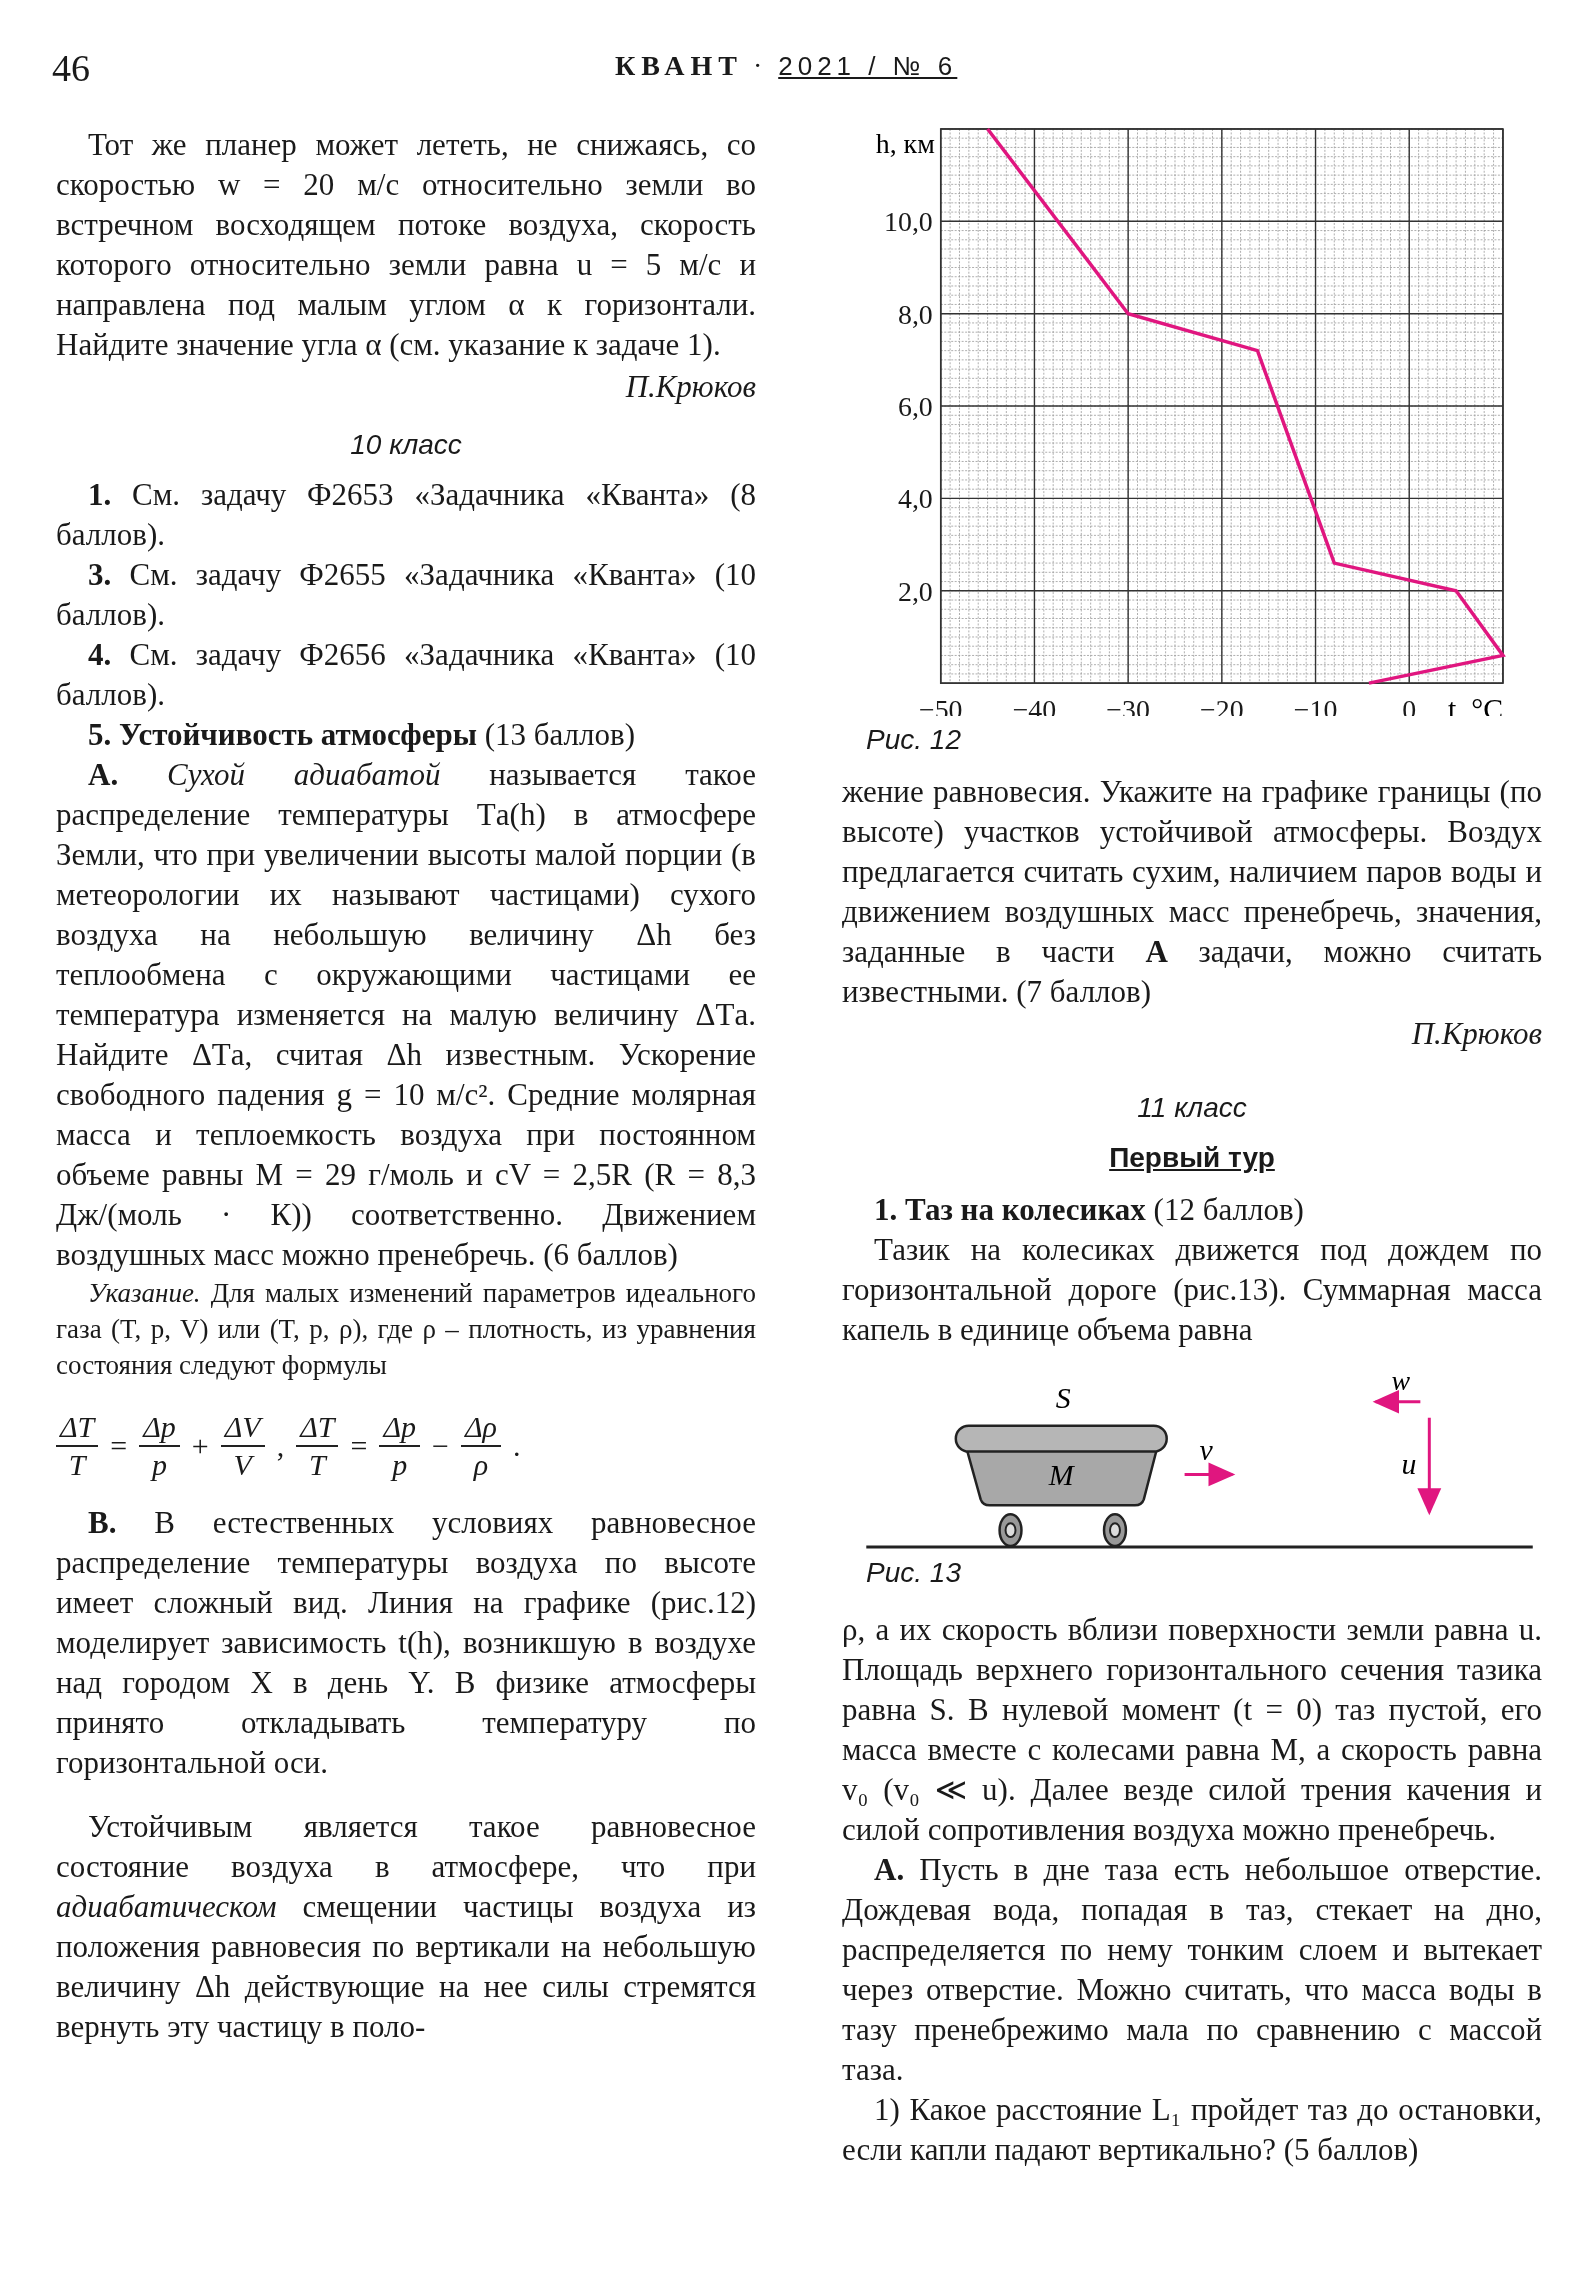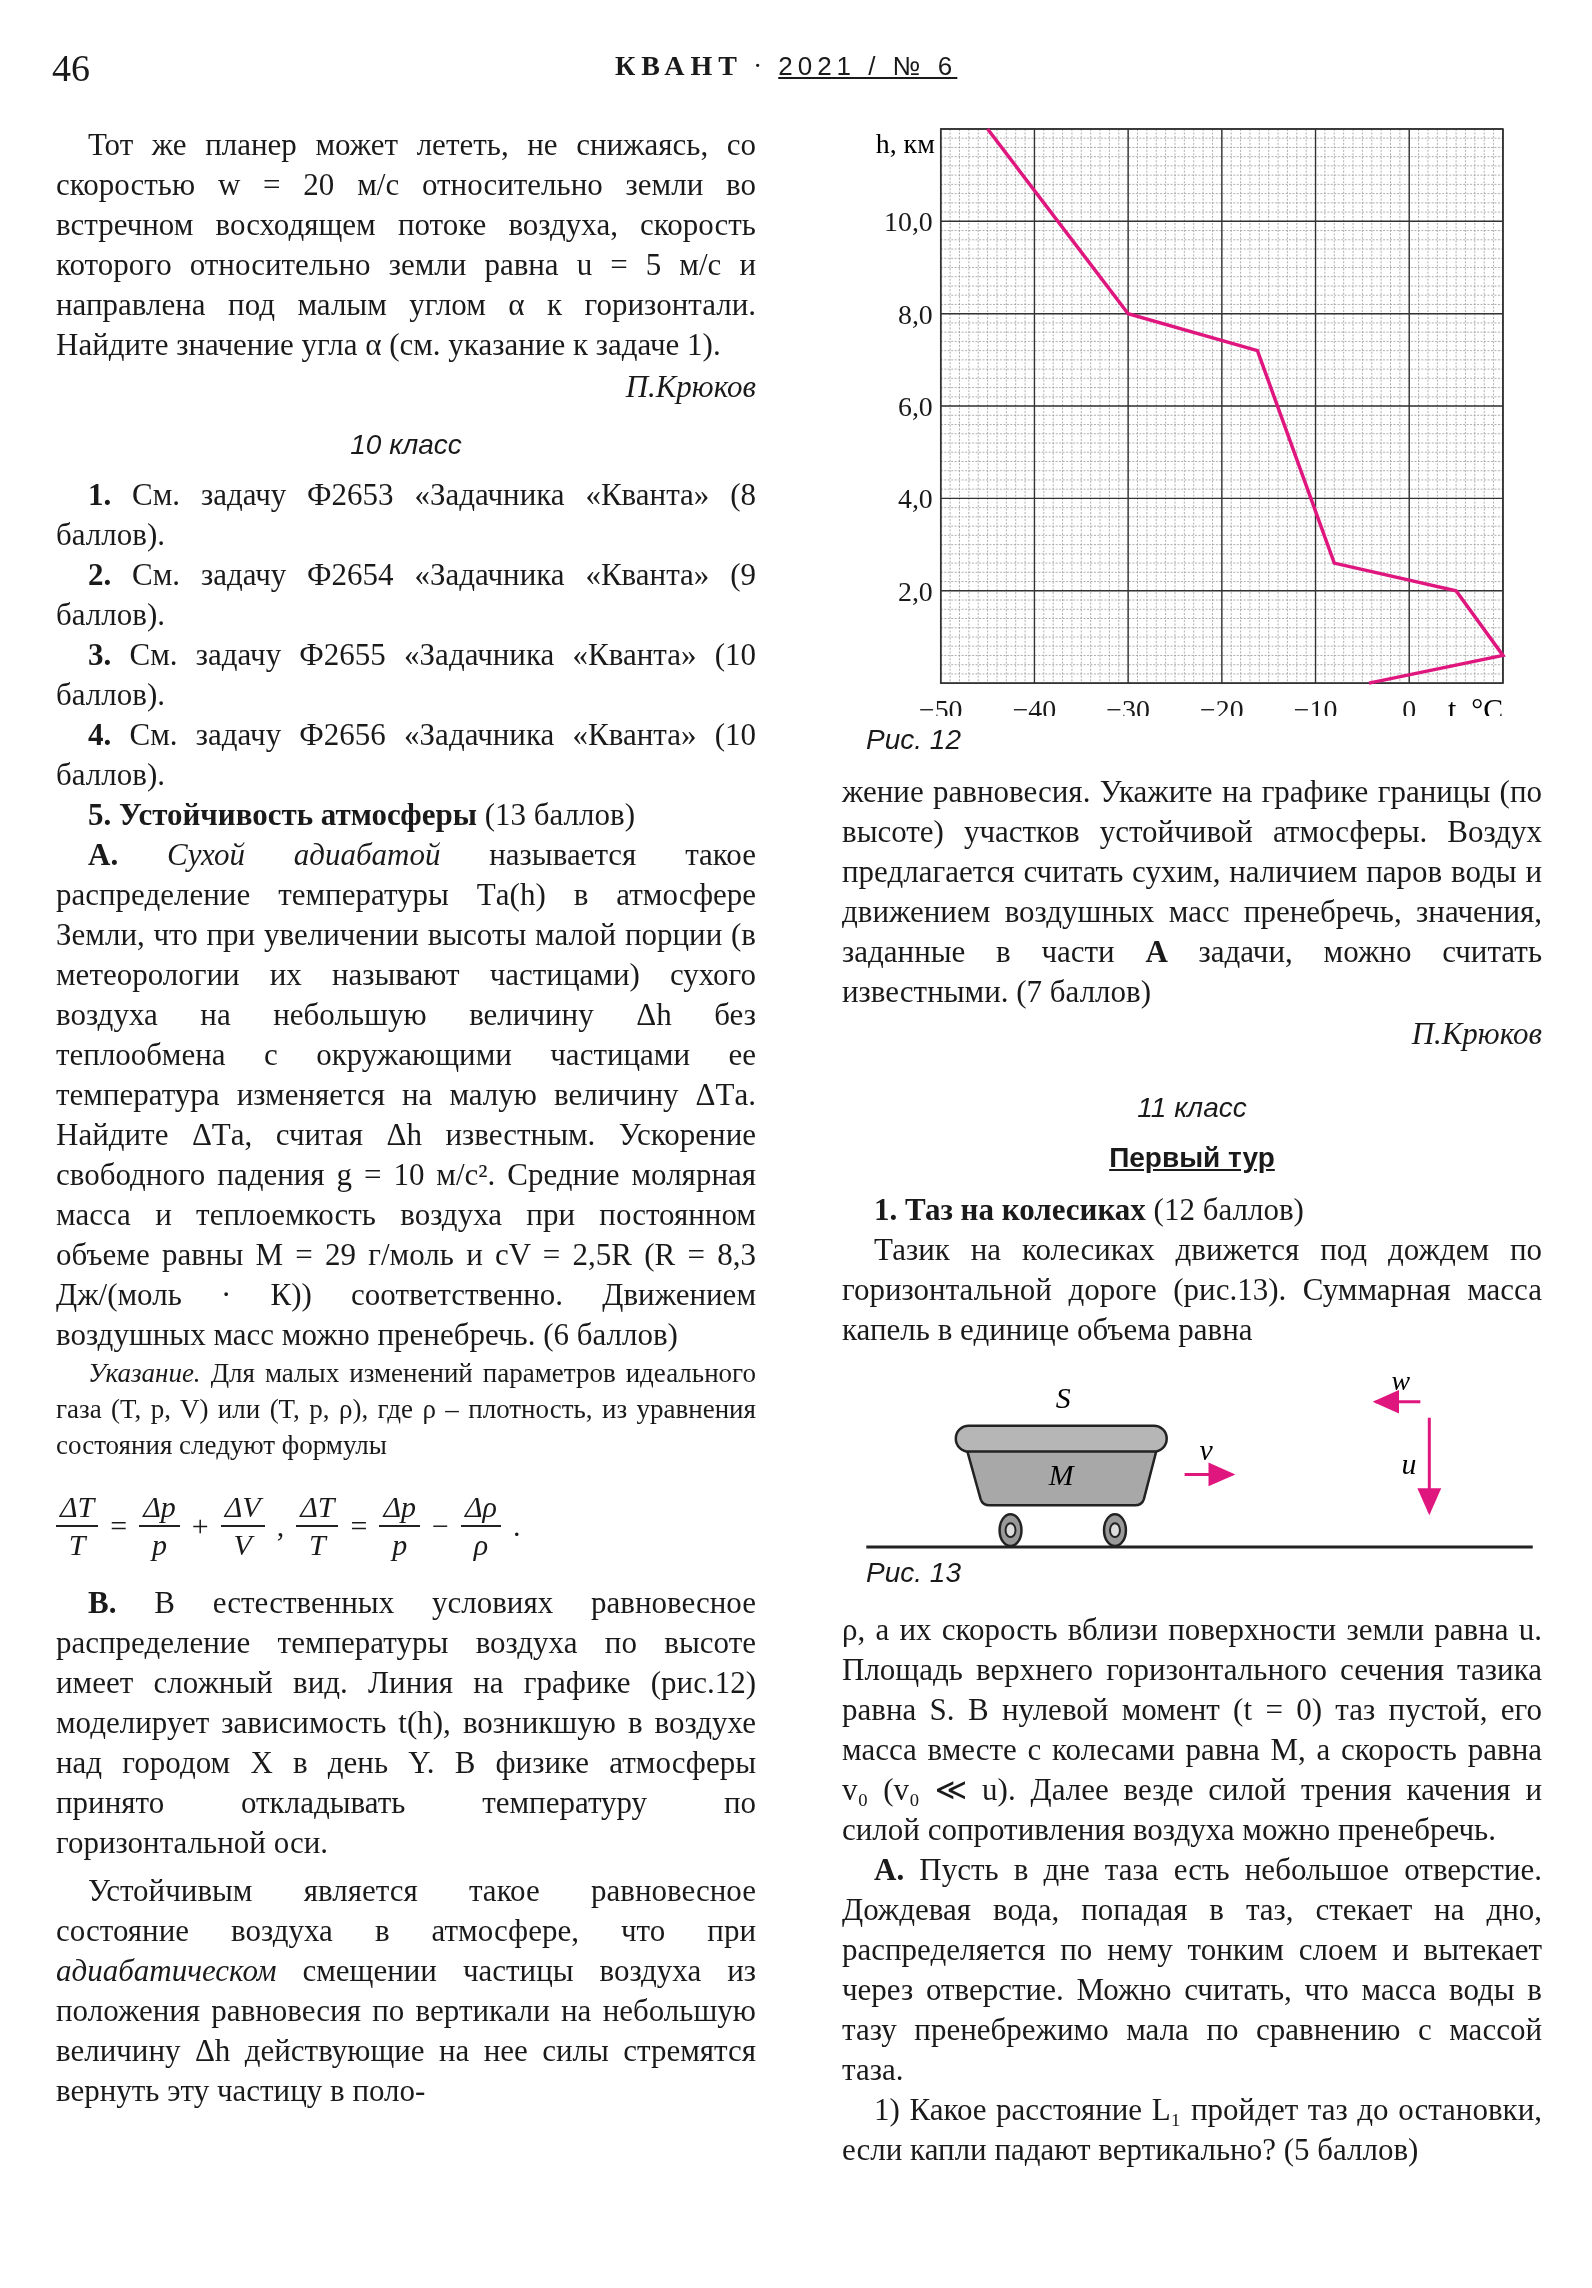--- a/index.html
+++ b/index.html
@@ -42,21 +42,20 @@
 <div class="hdr-mag">
   <span>КВАНТ</span><span class="hdr-dot">·</span><span class="hdr-issue">2021 / № 6</span>
 </div>
 
 <div class="col col-left">
   <p>Тот же планер может лететь, не снижаясь, со скоростью w = 20 м/с относительно земли во встречном восходящем потоке воздуха, скорость которого относительно земли равна u = 5 м/с и направлена под малым углом α к горизонтали. Найдите значение угла α (см. указание к задаче 1).</p>
   <div class="right">П.Крюков</div>
   <div class="center-sans">10 класс</div>
 
   <p><span class="b">1.</span> <span>См. задачу Ф2653 «Задачника «Кванта» (8 баллов).</span></p>
-  <p><span class="b">2.</span> <span>См. задачу Ф2654 «Задачника «Кванта» (9 баллов).</span></p>
   <p><span class="b">3.</span> <span>См. задачу Ф2655 «Задачника «Кванта» (10 баллов).</span></p>
   <p><span class="b">4.</span> <span>См. задачу Ф2656 «Задачника «Кванта» (10 баллов).</span></p>
 
   <p><span class="b">5.</span> <span class="b">Устойчивость атмосферы</span> <span>(13 баллов)</span></p>
 
   <p><span class="b">А.</span> <span class="i">Сухой адиабатой</span> <span>называется такое распределение температуры Tа(h) в атмосфере Земли, что при увеличении высоты малой порции (в метеорологии их называют частицами) сухого воздуха на небольшую величину Δh без теплообмена с окружающими частицами ее температура изменяется на малую величину ΔTа. Найдите ΔTа, считая Δh известным. Ускорение свободного падения g = 10 м/с². Средние молярная масса и теплоемкость воздуха при постоянном объеме равны М = 29 г/моль и cV = 2,5R (R = 8,3 Дж/(моль · К)) соответственно. Движением воздушных масс можно пренебречь. (6 баллов)</span></p>
 
   <p class="note"><span class="i">Указание.</span> <span>Для малых изменений параметров идеального газа (T, p, V) или (T, p, ρ), где ρ – плотность, из уравнения состояния следуют формулы</span></p>
 
   <div class="formula">
@@ -86,21 +85,21 @@
       </span>
     <span class="op">−</span>
     <span class="frac">
         <span class="num">Δρ</span>
         <span>ρ</span>
       </span>
     <span class="op">.</span>
   </div>
 
   <p><span class="b">В.</span> <span>В естественных условиях равновесное распределение температуры воздуха по высоте имеет сложный вид. Линия на графике (рис.12) моделирует зависимость t(h), возникшую в воздухе над городом X в день Y. В физике атмосферы принято откладывать температуру по горизонтальной оси.</span></p>
-  <p style="margin-top:8px"><span>Устойчивым является такое равновесное состояние воздуха в атмосфере, что при</span> <span class="i">адиабатическом</span> <span>смещении частицы воздуха из положения равновесия по вертикали на небольшую величину Δh действующие на нее силы стремятся вернуть эту частицу в поло-</span></p>
+  <p style="margin-top:24px"><span>Устойчивым является такое равновесное состояние воздуха в атмосфере, что при</span> <span class="i">адиабатическом</span> <span>смещении частицы воздуха из положения равновесия по вертикали на небольшую величину Δh действующие на нее силы стремятся вернуть эту частицу в поло-</span></p>
 </div>
 
 <svg id="chart" width="667" height="597" viewBox="0 0 670 600">
   <g id="grid-minor">
       <line x1="85" y1="10" x2="85" y2="567" stroke="#9a9a9a" stroke-width="0.8" stroke-dasharray="2,1.5"></line>
       <line x1="94.41666666666667" y1="10" x2="94.41666666666667" y2="567" stroke="#9a9a9a" stroke-width="0.8" stroke-dasharray="2,1.5"></line>
       <line x1="103.83333333333333" y1="10" x2="103.83333333333333" y2="567" stroke="#9a9a9a" stroke-width="0.8" stroke-dasharray="2,1.5"></line>
       <line x1="113.25" y1="10" x2="113.25" y2="567" stroke="#9a9a9a" stroke-width="0.8" stroke-dasharray="2,1.5"></line>
       <line x1="122.66666666666666" y1="10" x2="122.66666666666666" y2="567" stroke="#9a9a9a" stroke-width="0.8" stroke-dasharray="2,1.5"></line>
       <line x1="132.08333333333331" y1="10" x2="132.08333333333331" y2="567" stroke="#9a9a9a" stroke-width="0.8" stroke-dasharray="2,1.5"></line>

